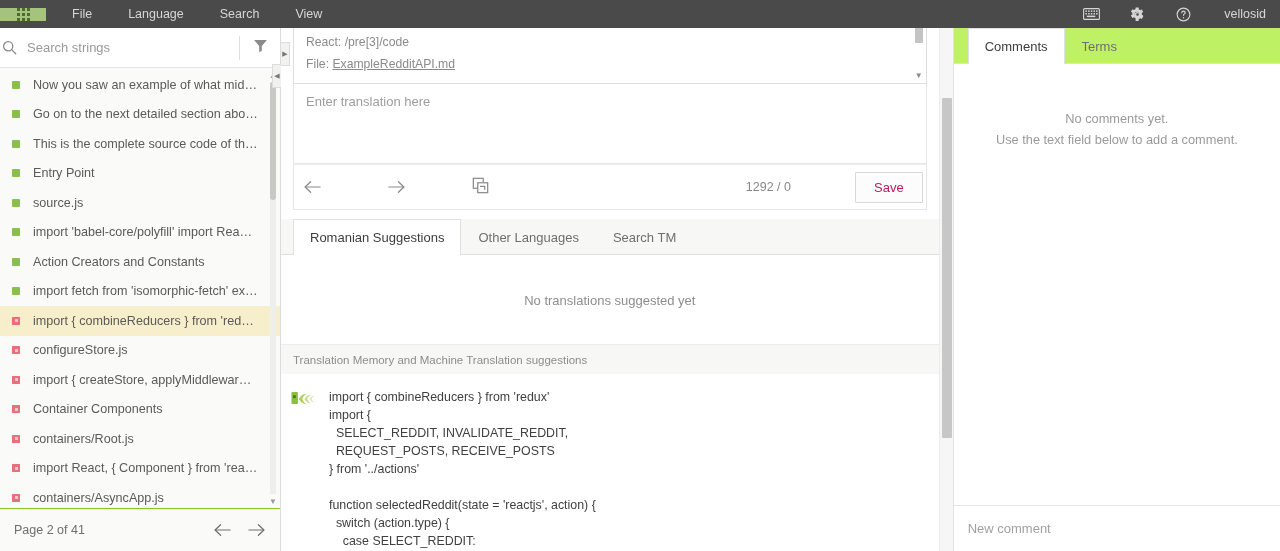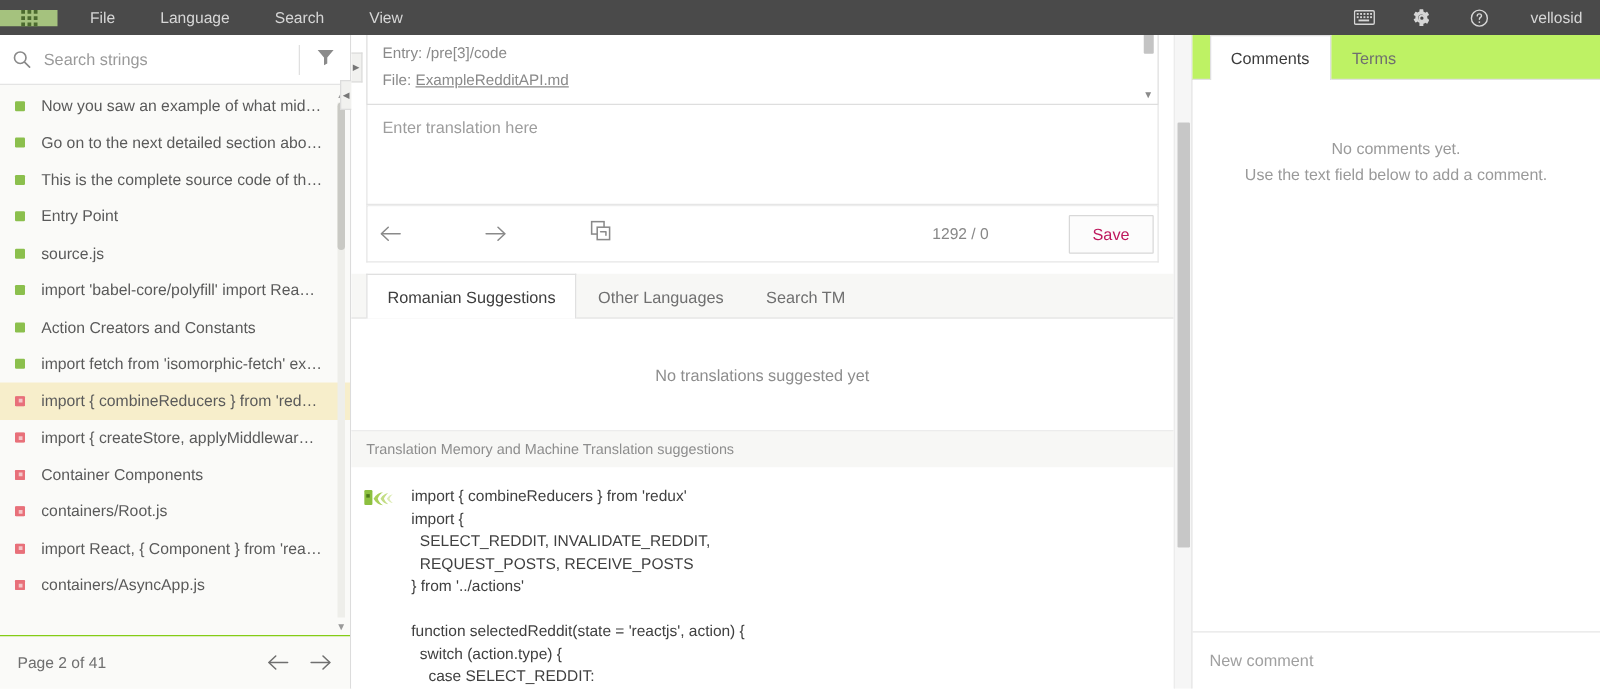--- a/index.html
+++ b/index.html
@@ -77,21 +77,21 @@
     background: #fafaf8;
     border-right: 1px solid #dcdcdc;
     display: flex; flex-direction: column;
     position: relative;
   }
   .search-row {
     height: 40px;
     display: flex; align-items: center;
     background: #fff;
     border-bottom: 1px solid #e4e4e4;
-    padding-left: 10px;
+    padding-left: 2px;
     flex-shrink: 0;
   }
   .search-icon { color: #8a8a8a; display: flex; align-items: center; }
   .search-input {
     flex: 1;
     border: none; outline: none;
     font-size: 13px;
     color: #555;
     padding-left: 10px;
     font-family: "Liberation Sans", sans-serif;
@@ -541,20 +541,24 @@
           <div class="string-item">
             <span class="status-dot green"></span>
             <span class="item-label">import fetch from 'isomorphic-fetch' expo...</span>
           </div>
           <div class="string-item selected">
             <span class="status-dot red"></span>
             <span class="item-label">import { combineReducers } from 'redux' i...</span>
           </div>
           <div class="string-item">
             <span class="status-dot red"></span>
+            <span class="item-label">configureStore.js</span>
+          </div>
+          <div class="string-item">
+            <span class="status-dot red"></span>
             <span class="item-label">import { createStore, applyMiddleware } f...</span>
           </div>
           <div class="string-item">
             <span class="status-dot red"></span>
             <span class="item-label">Container Components</span>
           </div>
           <div class="string-item">
             <span class="status-dot red"></span>
             <span class="item-label">containers/Root.js</span>
           </div>
@@ -598,21 +602,21 @@
       <span>◀</span>
     </div>
   </div>
 
   <div class="center">
     <div class="center-inner">
 
       <div class="source-box">
         <div class="src-label">Text:</div>
         <div class="meta-line">
-          <span>Entry:</span>
+          <span>React:</span>
           <span>/pre[3]/code</span>
         </div>
         <div class="meta-line">
           <span>File:</span>
           <a href="#">ExampleRedditAPI.md</a>
         </div>
         <div class="src-scroll">
           <div class="src-thumb"></div>
           <div class="src-arrow-down">▼</div>
         </div>

